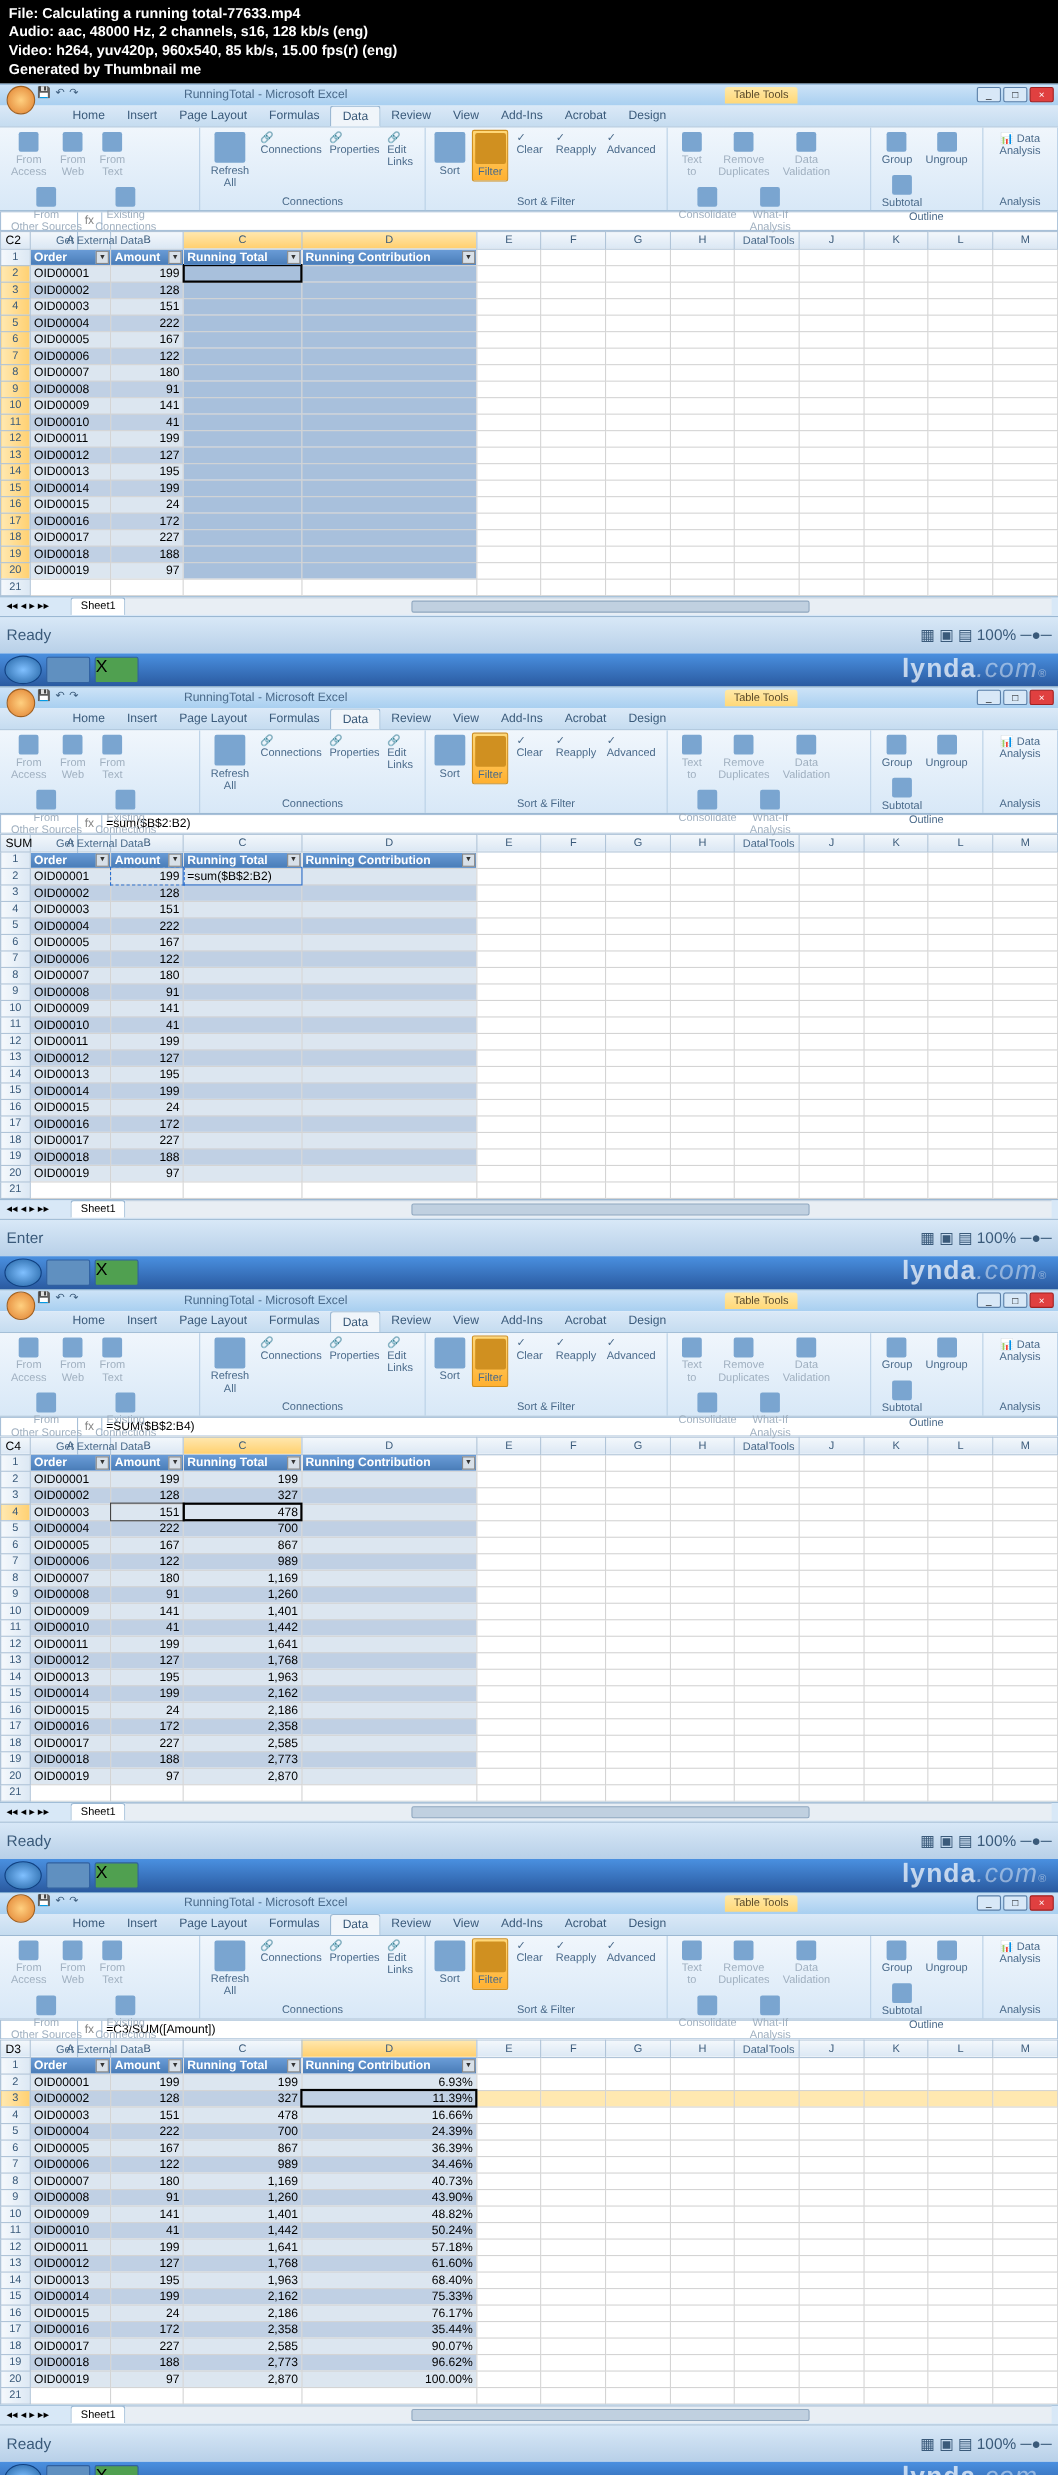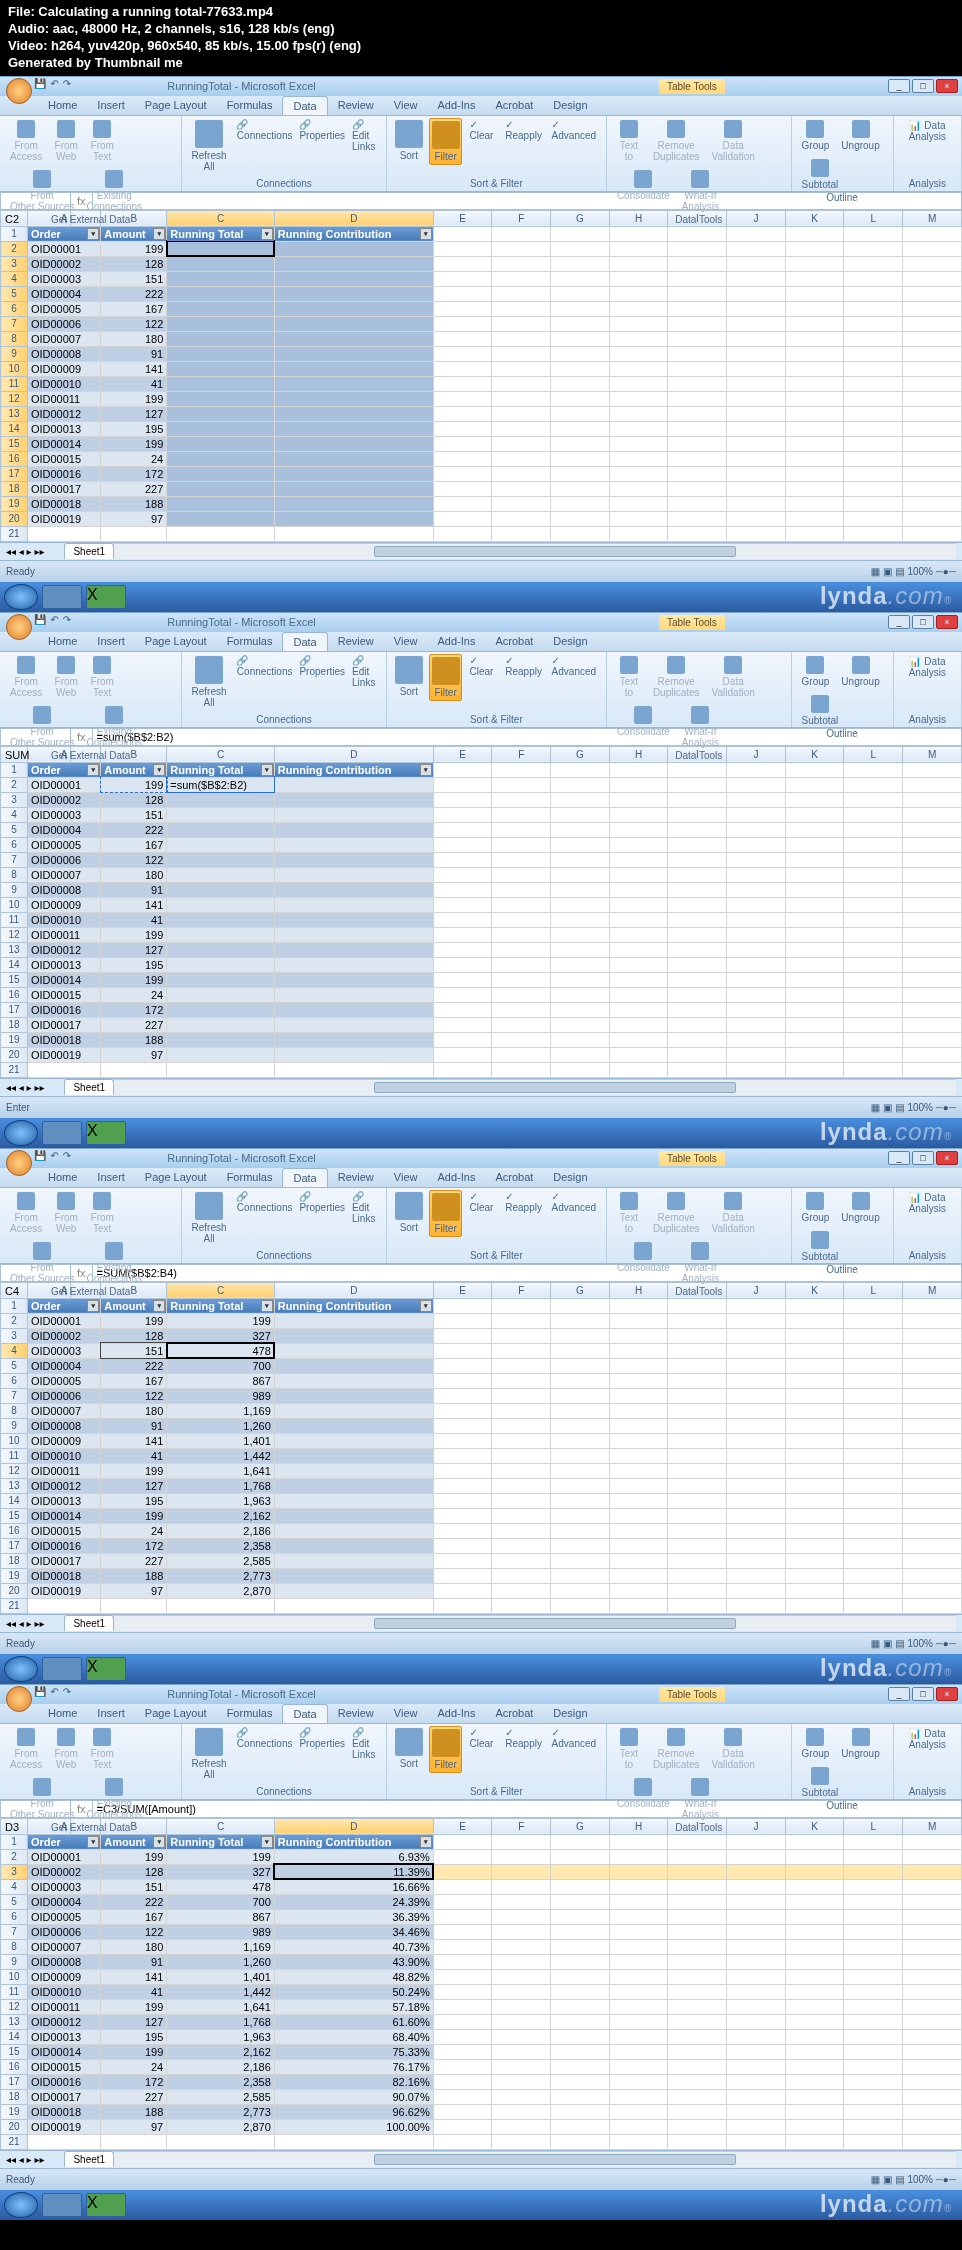--- a/index.html
+++ b/index.html
@@ -7,21 +7,21 @@
 .info{background:#000;color:#fff;padding:4px 8px;font-size:13px;font-weight:bold;line-height:1.3}
 .pane{background:#fff;position:relative}
 .titlebar{background:linear-gradient(#cde3f7,#a8cff0);height:20px;display:flex;align-items:center;font-size:11px;padding:0 4px;border-top:1px solid #7ba7ce}
 .titlebar .docname{margin-left:auto;margin-right:auto;color:#4a6a8a}
 .wbtns{margin-left:auto;display:flex;gap:2px}
 .wbtn{width:22px;height:14px;border:1px solid #5a7fa8;border-radius:2px;background:#d8e8f7;font-size:9px;text-align:center;line-height:12px}
 .wbtn.close{background:#e04040;color:#fff;border-color:#a02020}
 .officebtn{width:26px;height:26px;border-radius:50%;background:radial-gradient(#ffd080,#e08030);border:1px solid #a06020;margin:2px;position:absolute;left:4px;top:0;z-index:5}
 .qat{position:absolute;left:34px;top:2px;display:flex;gap:4px}
 .qat span{font-size:10px;color:#3a5a7a}
-.tabs{background:linear-gradient(#dbe9f7,#c5dcf0);height:20px;display:flex;padding-left:38px;font-size:11px;border-bottom:1px solid #9bb8d3}
+.tabs{background:linear-gradient(#dbe9f7,#c5dcf0);height:20px;display:flex;padding-left:56px;font-size:11px;border-bottom:1px solid #9bb8d3}
 .tab{padding:3px 10px;color:#3a5a7a;cursor:pointer}
 .tab.active{background:#f0f5fa;border:1px solid #9bb8d3;border-bottom:none;border-radius:3px 3px 0 0}
 .ctxtab{background:linear-gradient(#ffe9a8,#ffd878);color:#5a4a2a;padding:2px 8px;font-size:10px;border-radius:3px 3px 0 0;margin-left:180px}
 .ribbon{background:linear-gradient(#f0f6fc,#d8e8f7);height:76px;display:flex;border-bottom:1px solid #9bb8d3;font-size:10px}
 .rgroup{border-right:1px solid #b8d0e6;padding:2px 6px;display:flex;flex-direction:column;justify-content:space-between;position:relative}
 .rgroup .label{text-align:center;color:#4a6a8a;font-size:10px;margin-top:auto}
 .rbtns{display:flex;gap:4px;flex-wrap:wrap}
 .rbtn{display:flex;flex-direction:column;align-items:center;padding:2px 4px;color:#4a6a8a;font-size:10px;text-align:center;min-width:32px}
 .rbtn.dis{color:#a0b0c0}
 .ricon{width:18px;height:18px;background:#7aa5d0;border-radius:2px;margin-bottom:2px}
@@ -40,21 +40,21 @@
 .rowhdr{background:linear-gradient(90deg,#f4f8fc,#dce8f4);border:1px solid #b0c4d8;text-align:center;width:22px;font-size:10px;color:#3a5a7a}
 .rowhdr.sel{background:linear-gradient(90deg,#ffe8b0,#ffd070)}
 td.cell{border:1px solid #d4d4d4;height:15px;padding:0 3px;white-space:nowrap}
 td.cell.r{text-align:right}
 .thdr{background:linear-gradient(#6b9dd8,#4a7db8);color:#fff;font-weight:bold;position:relative}
 .thdr .fdrop{position:absolute;right:1px;top:1px;width:12px;height:12px;background:#d8e0e8;border:1px solid #888;font-size:7px;text-align:center;line-height:10px;color:#333}
 .band0{background:#dce6f0}
 .band1{background:#c0d0e4}
 .selrange{background:#a8c0dc !important}
 .selcell{outline:2px solid #000;outline-offset:-1px}
-.statusbar{background:linear-gradient(#d8e8f7,#b8d0e8);height:22px;display:flex;align-items:center;padding:0 6px;font-size:10px;color:#3a5a7a;border-top:1px solid #9bb8d3}
+.statusbar{background:linear-gradient(#d8e8f7,#b8d0e8);height:34px;display:flex;align-items:center;padding:0 6px;font-size:14px;color:#3a5a7a;border-top:1px solid #9bb8d3}
 .sheettabs{background:#d8e8f7;height:18px;display:flex;align-items:center;padding:0 6px;font-size:10px;border-top:1px solid #9bb8d3}
 .sheettab{background:#fff;padding:2px 8px;border:1px solid #9bb8d3;border-bottom:none;border-radius:3px 3px 0 0;margin-left:20px}
 .taskbar{background:linear-gradient(#4a90e0,#2a5aa0);height:30px;display:flex;align-items:center;padding:0 4px;position:relative}
 .startbtn{width:34px;height:26px;border-radius:50%;background:radial-gradient(#80c0ff,#2060a0);border:1px solid #104080}
 .tbicon{width:40px;height:24px;background:#6090c0;margin-left:4px;border:1px solid #3060a0;border-radius:2px}
 .watermark{position:absolute;right:10px;bottom:2px;color:rgba(255,255,255,0.45);font-size:24px;font-style:italic;pointer-events:none;letter-spacing:1px}
 .watermark b{color:rgba(255,255,255,0.7);font-style:normal}
 .colw-row{width:22px}.colw-a{width:60px}.colw-b{width:54px}.colw-c{width:88px}.colw-d{width:130px}.colw-rest{width:48px}
 .scrollh{height:16px;background:#e8eef4;border-top:1px solid #c0d0e0;position:relative}
 .scrollh::after{content:"";position:absolute;left:260px;width:360px;top:2px;bottom:2px;background:#c0d0e0;border:1px solid #90a8c0;border-radius:2px}
@@ -1889,21 +1889,21 @@
               <td class="cell"></td>
               <td class="cell"></td>
               <td class="cell"></td>
               <td class="cell"></td>
             </tr>
             <tr>
               <td class="rowhdr ">17</td>
       <td class="cell band1">OID00016</td>
       <td class="cell band1 r">172</td>
       <td class="cell band1 r">2,358</td>
-      <td class="cell band1 r ">82.16%</td>
+      <td class="cell band1 r ">35.44%</td>
       <td class="cell"></td>
               <td class="cell"></td>
               <td class="cell"></td>
               <td class="cell"></td>
               <td class="cell"></td>
               <td class="cell"></td>
               <td class="cell"></td>
               <td class="cell"></td>
               <td class="cell"></td>
             </tr>

